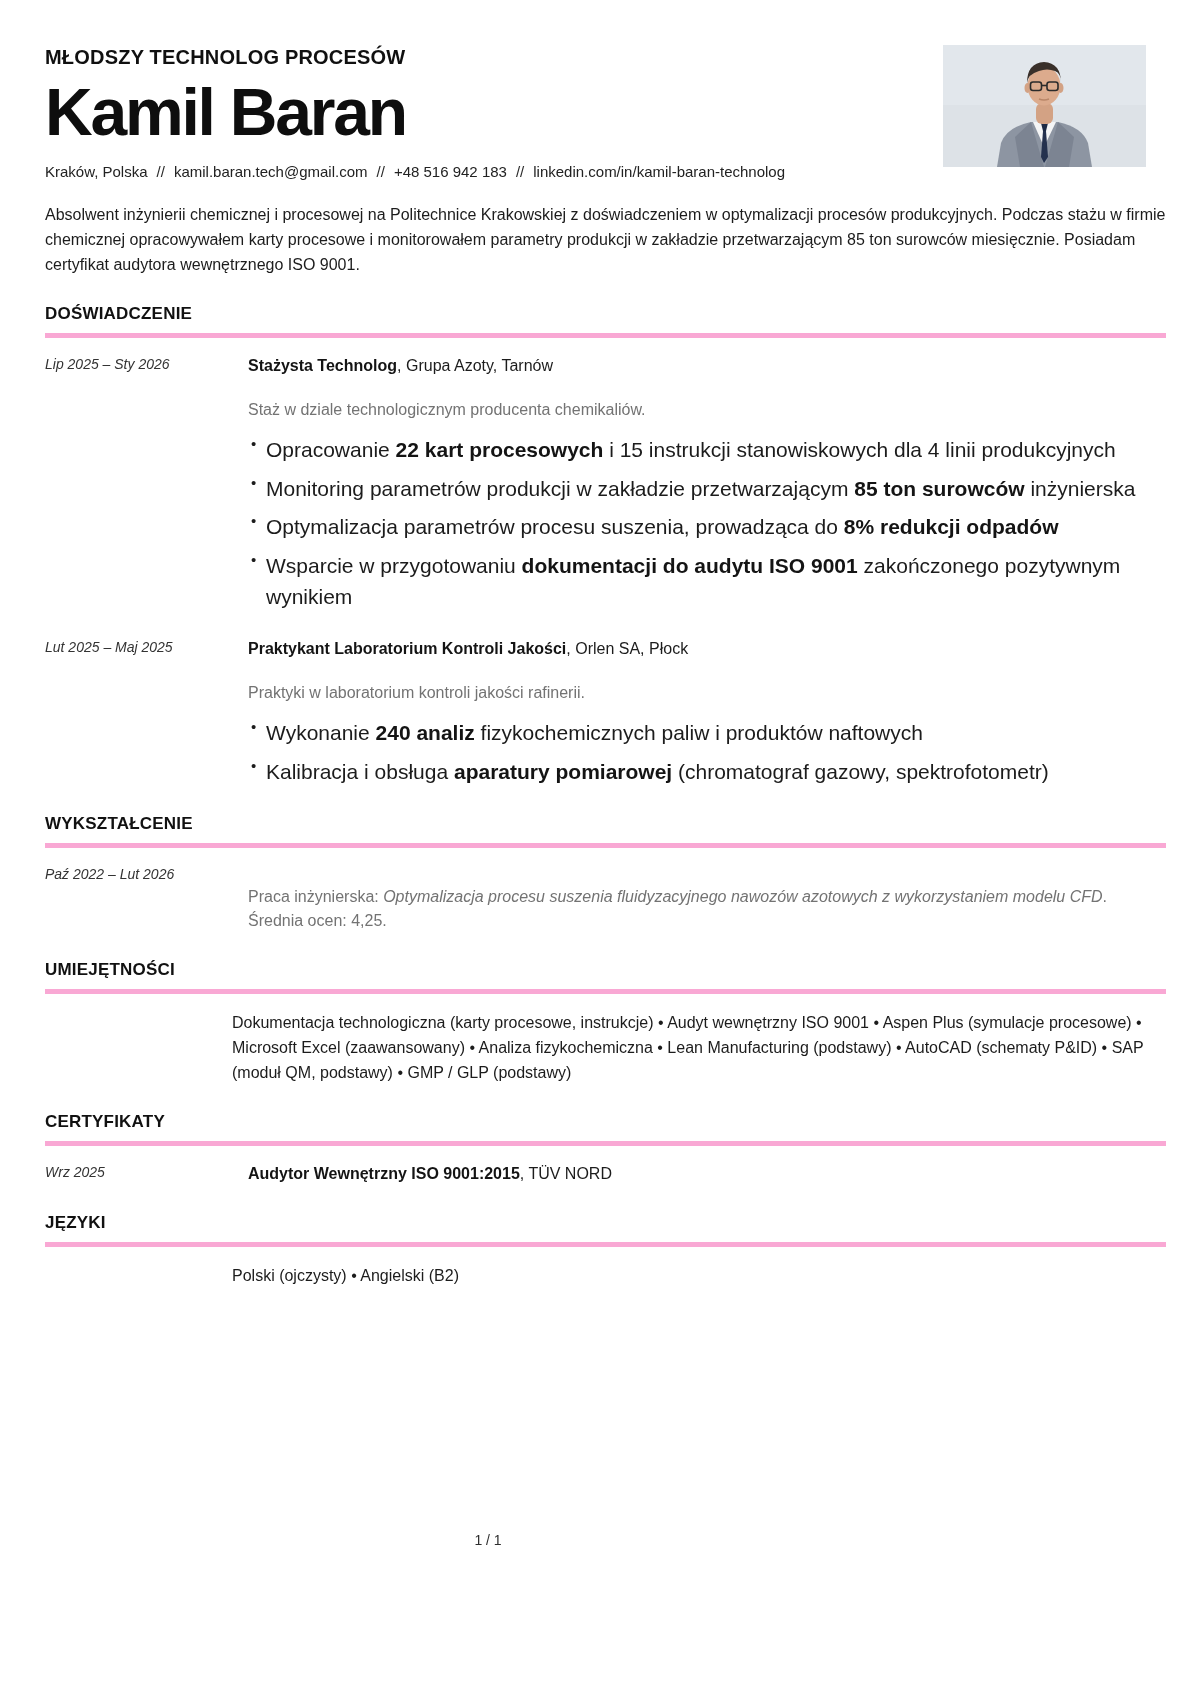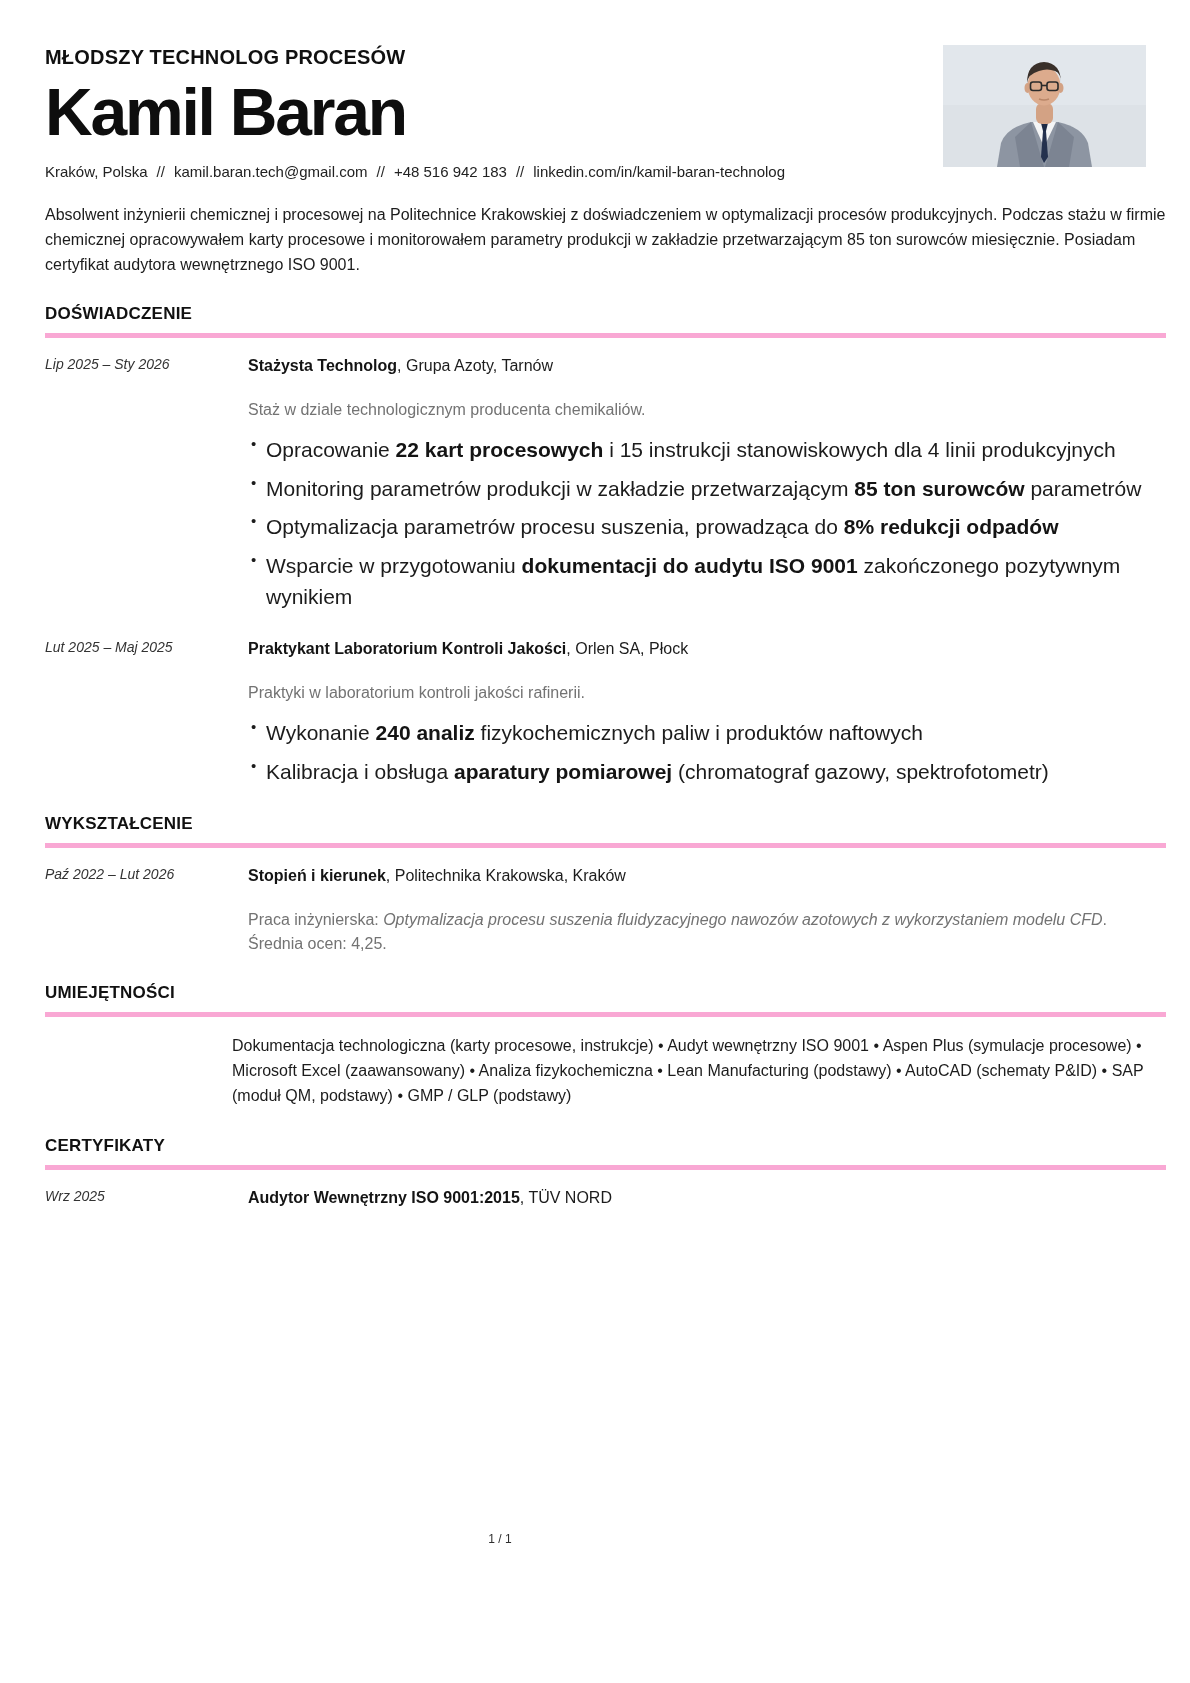--- a/index.html
+++ b/index.html
@@ -48,22 +48,22 @@
 
   .plain-row { display:grid; grid-template-columns:187px 1fr; margin-top:17px; }
   .plain-text { font-size:16px; line-height:1.55; color:#1c1c1c; }
 
   .photo {
     position:absolute; top:45px; right:44px;
     width:203px; height:122px; overflow:hidden;
   }
 
   .footer {
-    position:absolute; top:1532px; left:12px; width:976px;
-    text-align:center; font-size:12px; color:#2e2e2e;
+    position:absolute; top:1532px; left:0; width:976px;
+    text-align:center; font-size:14px; color:#2e2e2e;
   }
 </style>
 </head>
 <body>
 
 <div class="page">
 
   <header>
     <div class="kicker">MŁODSZY TECHNOLOG PROCESÓW</div>
     <h1 class="name">Kamil Baran</h1>
@@ -108,21 +108,21 @@
   <section>
     <h2 class="sec-title">DOŚWIADCZENIE</h2>
 
     <div class="entry">
       <div class="date">Lip 2025 – Sty 2026</div>
       <div>
         <p class="entry-title"><span class="b">Stażysta Technolog</span><span>, Grupa Azoty, Tarnów</span></p>
         <p class="desc">Staż w dziale technologicznym producenta chemikaliów.</p>
         <ul class="bullets">
           <li><span>Opracowanie </span><span class="b">22 kart procesowych</span><span> i 15 instrukcji stanowiskowych dla 4 linii produkcyjnych</span></li>
-          <li><span>Monitoring parametrów produkcji w zakładzie przetwarzającym </span><span class="b">85 ton surowców</span><span> parametrów</span></li>
+          <li><span>Monitoring parametrów produkcji w zakładzie przetwarzającym </span><span class="b">85 ton surowców</span><span> inżynierska</span></li>
           <li><span>Optymalizacja parametrów procesu suszenia, prowadząca do </span><span class="b">8% redukcji odpadów</span></li>
           <li><span>Wsparcie w przygotowaniu </span><span class="b">dokumentacji do audytu ISO 9001</span><span> zakończonego pozytywnym wynikiem</span></li>
         </ul>
       </div>
     </div>
 
     <div class="entry gap">
       <div class="date">Lut 2025 – Maj 2025</div>
       <div>
         <p class="entry-title"><span class="b">Praktykant Laboratorium Kontroli Jakości</span><span>, Orlen SA, Płock</span></p>
@@ -133,21 +133,20 @@
         </ul>
       </div>
     </div>
   </section>
 
   <section>
     <h2 class="sec-title">WYKSZTAŁCENIE</h2>
     <div class="entry">
       <div class="date">Paź 2022 – Lut 2026</div>
       <div>
-        <p class="entry-title"><span class="b">Stopień i kierunek</span><span>, Politechnika Krakowska, Kraków</span></p>
         <p class="desc"><span>Praca inżynierska: </span><span class="i">Optymalizacja procesu suszenia fluidyzacyjnego nawozów azotowych z wykorzystaniem modelu CFD</span><span>. Średnia ocen: 4,25.</span></p>
       </div>
     </div>
   </section>
 
   <section>
     <h2 class="sec-title">UMIEJĘTNOŚCI</h2>
     <div class="plain-row">
       <div></div>
       <p class="plain-text">Dokumentacja technologiczna (karty procesowe, instrukcje) • Audyt wewnętrzny ISO 9001 • Aspen Plus (symulacje procesowe) • Microsoft Excel (zaawansowany) • Analiza fizykochemiczna • Lean Manufacturing (podstawy) • AutoCAD (schematy P&amp;ID) • SAP (moduł QM, podstawy) • GMP / GLP (podstawy)</p>
@@ -157,16 +156,23 @@
   <section>
     <h2 class="sec-title">CERTYFIKATY</h2>
     <div class="entry">
       <div class="date">Wrz 2025</div>
       <div>
         <p class="entry-title"><span class="b">Audytor Wewnętrzny ISO 9001:2015</span><span>, TÜV NORD</span></p>
       </div>
     </div>
   </section>
 
+  <section>
+    <h2 class="sec-title">JĘZYKI</h2>
+    <div class="plain-row">
+      <div></div>
+      <p class="plain-text">Polski (ojczysty) • Angielski (B2)</p>
+    </div>
+  </section>
 
 </div>
 
 <div class="footer">1 / 1</div>
 
 </body></html>

